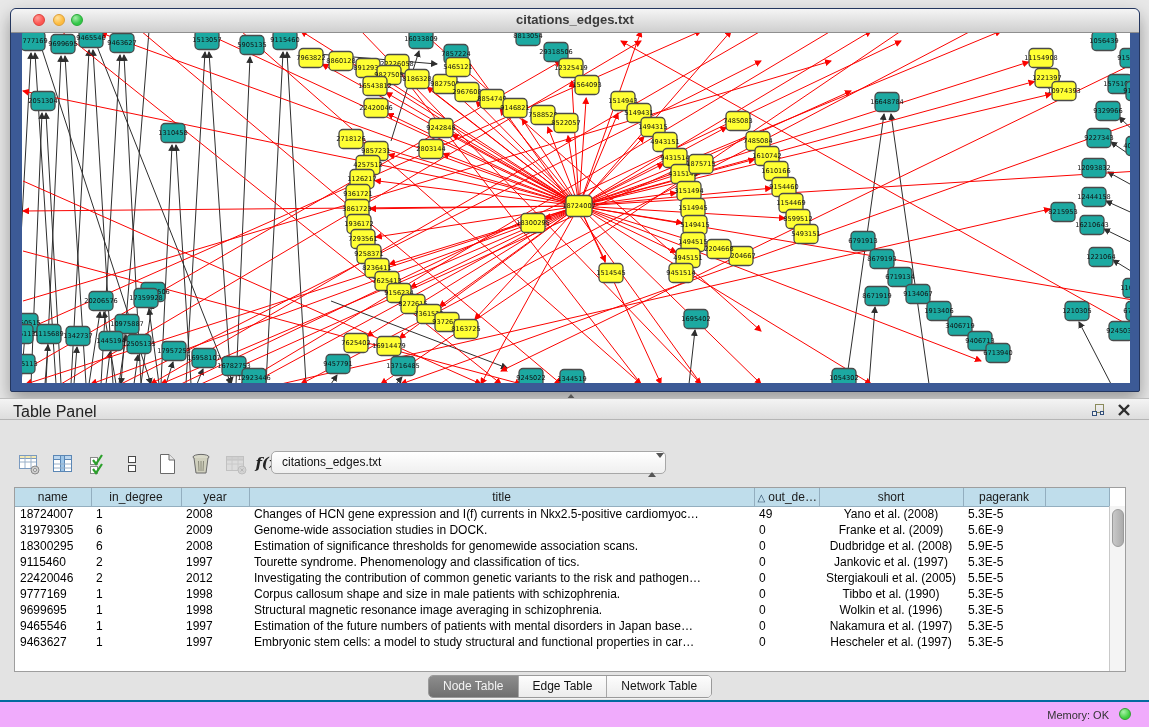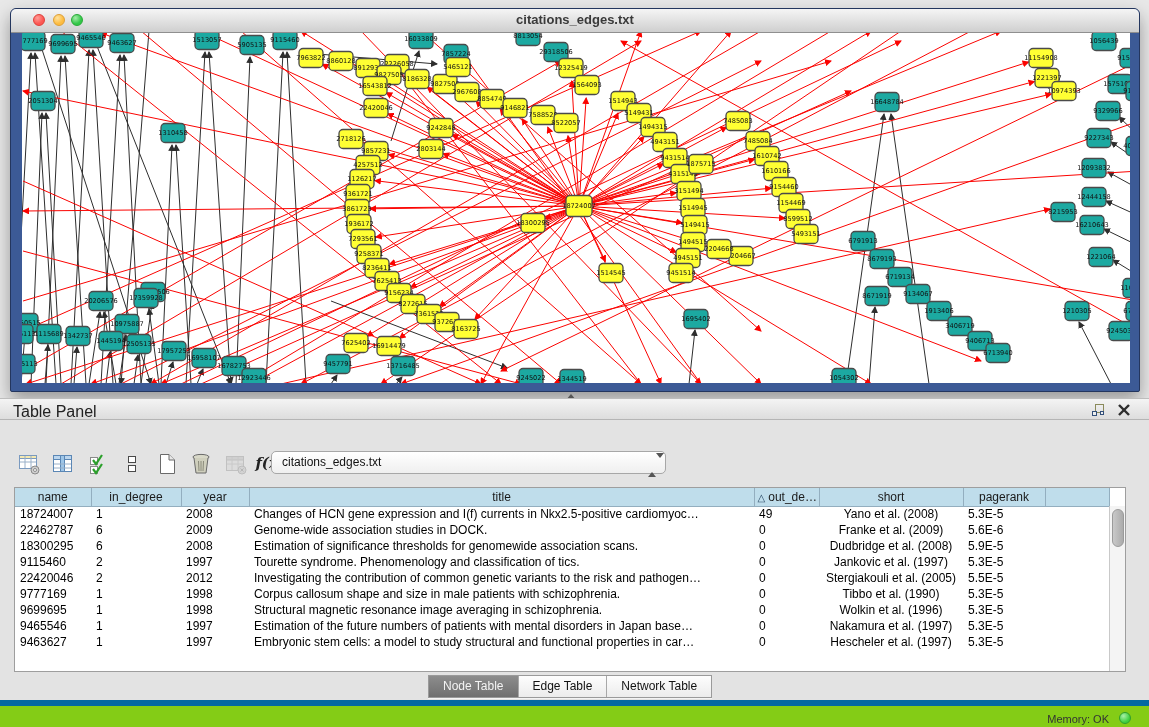--- a/index.html
+++ b/index.html
@@ -82,33 +82,33 @@
   .vscroll{
     position:absolute;right:0;top:18px;bottom:0;width:15px;
     background:#f4f4f4;border-left:1px solid #c9c9c9;
   }
   .vscroll .thumb{
     position:absolute;left:2px;top:3px;width:10px;height:36px;
     background:linear-gradient(90deg,#c9c9c9,#ababab);border-radius:6px;border:1px solid #9a9a9a;
   }
   .tabs{
     position:absolute;left:428px;top:255px;height:21px;display:flex;
-    border:1px solid #9a9a9a;border-radius:0;overflow:hidden;
+    border:1px solid #9a9a9a;border-radius:5px;overflow:hidden;
     box-shadow:0 1px 0 rgba(255,255,255,.6);
   }
   .tab{
     padding:0 14px;font-size:12px;line-height:20px;color:#111;
     background:linear-gradient(#fdfdfd,#ececec);border-left:1px solid #a8a8a8;
   }
   .tab:first-child{border-left:none;}
   .tab.active{background:linear-gradient(#8d8d8d,#6f6f6f);color:#f4f4f4;}
   
   .status-bar{
     position:absolute;left:0;top:700px;width:1149px;height:27px;
-    background:#84cc16;border-top:6px solid #0369a1;box-sizing:border-box;
+    background:#f0abfc;border-top:2px solid #0369a1;box-sizing:border-box;
   }
   .status-bar .mem{position:absolute;right:40px;top:7px;font-size:11px;color:#333;}
   .status-dot{
     position:absolute;right:18px;top:6px;width:12px;height:12px;border-radius:50%;
     border:1px solid #2f9e2f;box-sizing:border-box;
   }
 </style>
 </head>
 <body>
 
@@ -650,27 +650,27 @@
             <td>18724007</td>
             <td>1</td>
             <td>2008</td>
             <td>Changes of HCN gene expression and I(f) currents in Nkx2.5-positive cardiomyoc…</td>
             <td>49</td>
             <td>Yano et al. (2008)</td>
             <td>5.3E-5</td>
             <td></td>
           </tr>
           <tr>
-            <td>22462787</td>
+            <td>31979305</td>
             <td>6</td>
             <td>2009</td>
             <td>Genome-wide association studies in DOCK.</td>
             <td>0</td>
             <td>Franke et al. (2009)</td>
-            <td>5.6E-6</td>
+            <td>5.6E-9</td>
             <td></td>
           </tr>
           <tr>
             <td>18300295</td>
             <td>6</td>
             <td>2008</td>
             <td>Estimation of significance thresholds for genomewide association scans.</td>
             <td>0</td>
             <td>Dudbridge et al. (2008)</td>
             <td>5.9E-5</td>

